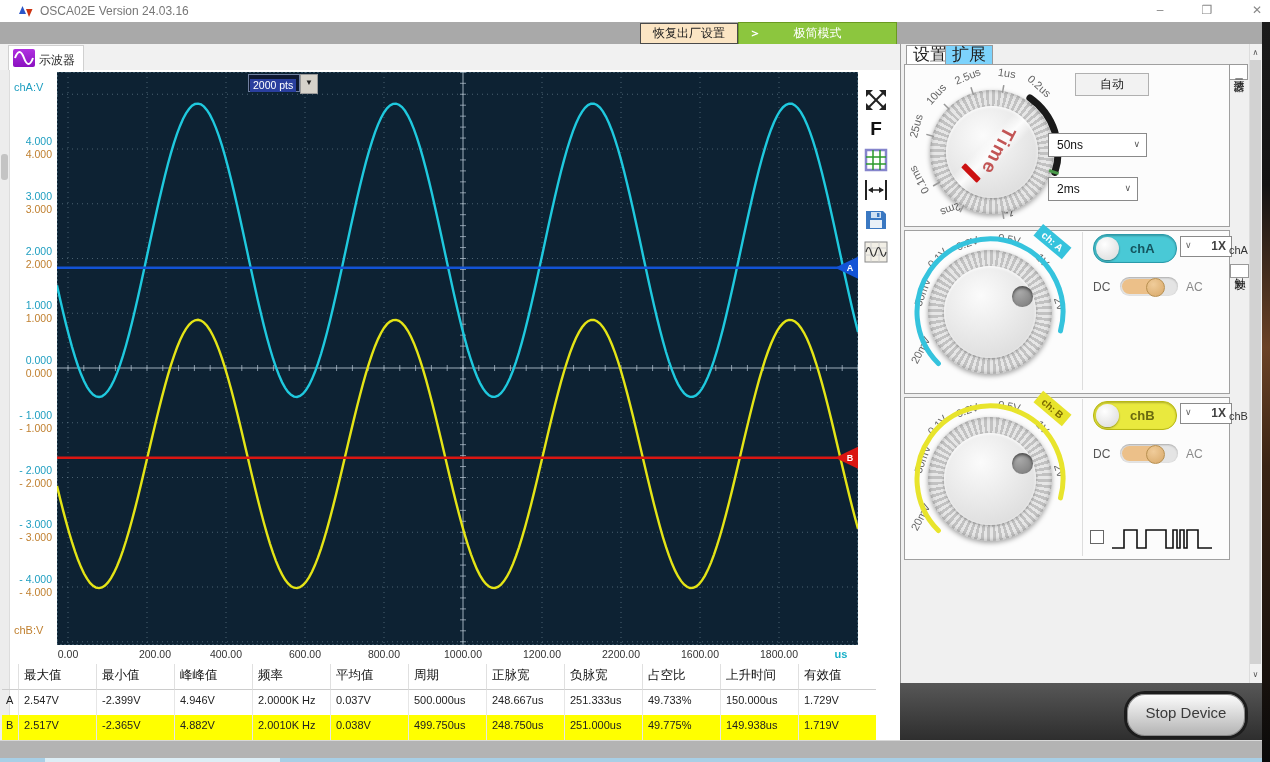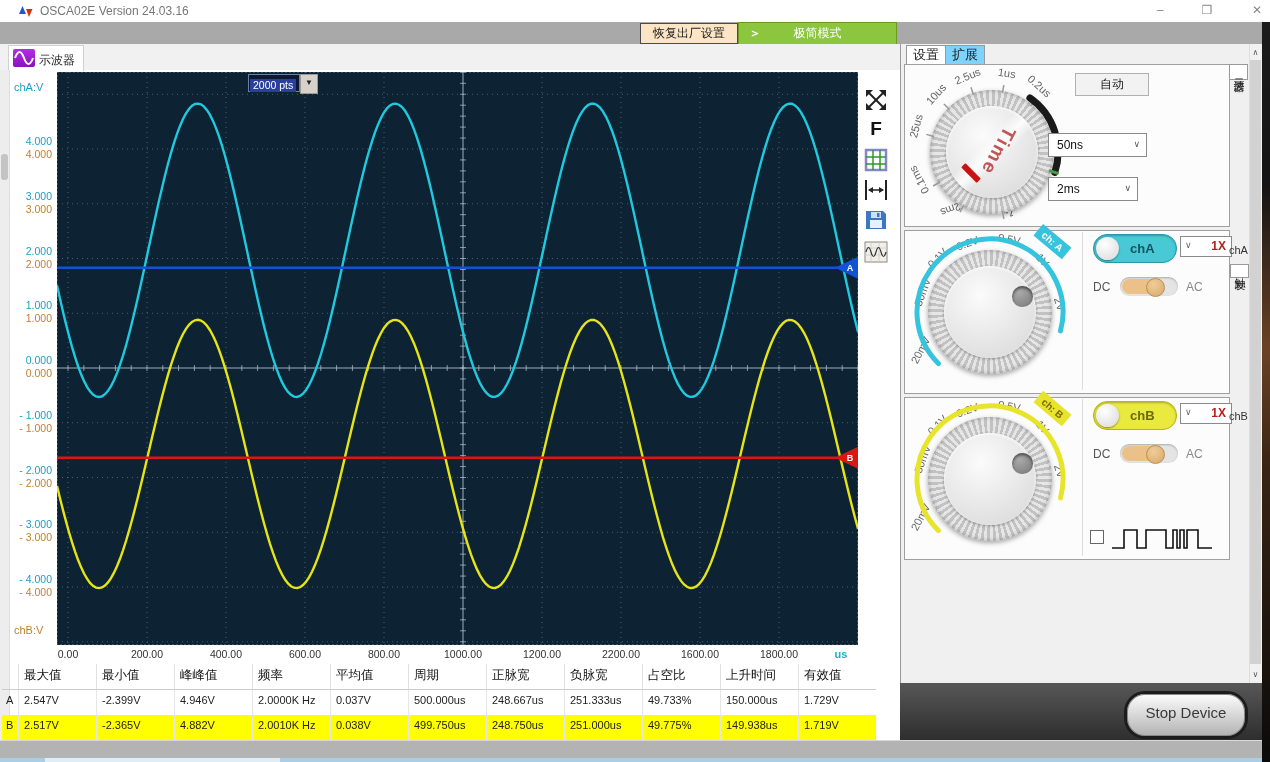--- a/index.html
+++ b/index.html
@@ -48,21 +48,21 @@
   .tool{left:862px;width:28px;height:28px;}
   .tool-f{font-size:19px;font-weight:bold;color:#111;text-align:center;}
   
   #meas-table{left:2px;top:664px;display:grid;grid-template-columns:16px repeat(11,78px);}
   .th{height:22px;font-size:12.5px;color:#111;padding:3px 0 0 5px;border-left:1px solid #e0e0e0;border-bottom:1px solid #ccc;}
   .td{height:21px;font-size:11px;color:#222;padding:4px 0 0 5px;border-left:1px solid #e6e6e6;}
   .rowlab{border-left:none;padding-left:4px;}
   .hl{background:#ffff00;}
   
   .rpanel{left:900px;top:44px;width:362px;height:696px;background:#f0f0f0;border-left:1px solid #999;}
-  .rtab{top:45px;height:18px;padding:0 6px;font-size:13px;color:#222;line-height:18px;border:1px solid #999;}
+  .rtab{top:45px;height:18px;padding:0 6px;font-size:17px;color:#222;line-height:18px;border:1px solid #999;}
   .rtab.active{background:#fff;border-bottom:1px solid #fff;}
   .rtab.idle{background:#7dd3fc;}
   .group{background:#fcfcfc;border:1px solid #a0a0a0;}
   .g-time{left:904px;top:64px;width:324px;height:161px;}
   .g-cha{left:904px;top:230px;width:324px;height:162px;}
   .g-chb{left:904px;top:397px;width:324px;height:161px;}
   .vdiv{width:1px;background:#ddd;}
   
   .knob-ring{border-radius:50%;background:repeating-conic-gradient(#c2c2c2 0deg 3deg,#e6e6e6 3deg 6deg);
       box-shadow:0 2px 5px rgba(0,0,0,.35), inset 0 0 4px rgba(0,0,0,.3);}
@@ -74,21 +74,21 @@
   .dimple{border-radius:50%;background:radial-gradient(circle at 35% 30%,#aaa,#777);box-shadow:inset 0 2px 3px rgba(0,0,0,.5);width:21px;height:21px;}
   .klabel{position:absolute;font-size:11px;color:#666;white-space:nowrap;}
   .badge{font-size:10px;font-weight:bold;padding:2px 6px;transform:rotate(40deg);}
   
   .ch-toggle{width:82px;height:27px;border-radius:14px;box-shadow:inset 0 1px 2px rgba(0,0,0,.25);}
   .ch-knob{position:absolute;left:2px;top:2px;width:23px;height:23px;border-radius:50%;
       background:radial-gradient(circle at 38% 32%,#fff,#d8d8d8);box-shadow:0 1px 2px rgba(0,0,0,.4);}
   .ch-toggle span{position:absolute;left:36px;top:6px;font-size:13px;font-weight:bold;}
   .probe-combo{width:50px;height:19px;background:#fff;border:1px solid #8a8a8a;}
   .probe-combo .chev{position:absolute;left:4px;top:3px;font-size:9px;color:#666;}
-  .probe-combo .pv{position:absolute;right:5px;top:2px;font-size:12px;font-weight:bold;color:#b91c1c;}
+  .probe-combo .pv{position:absolute;right:5px;top:2px;font-size:12px;font-weight:bold;color:#404040;}
   .cpl-lab{font-size:12px;color:#8a8a8a;}
   .cpl-toggle{width:58px;height:19px;border-radius:10px;background:#e4e4e4;box-shadow:inset 0 1px 2px rgba(0,0,0,.25);}
   .cpl-fill{position:absolute;left:2px;top:2px;width:36px;height:15px;border-radius:8px;background:#ecc089;}
   .cpl-knob{position:absolute;left:26px;top:1px;width:17px;height:17px;border-radius:50%;
       background:radial-gradient(circle at 38% 32%,#f0cc9a,#d8a868);border:1px solid #b89050;}
   
   .side-vtab{writing-mode:vertical-rl;text-orientation:upright;font-size:11px;color:#222;letter-spacing:2px;
       background:#fff;border:1px solid #999;padding:4px 1px;}
   .side-lab{font-size:11px;color:#333;}
   .rscroll{left:1249px;top:44px;width:13px;height:640px;background:#f1f1f1;border-left:1px solid #ddd;}
@@ -352,21 +352,21 @@
     <rect x="3" y="4" width="22" height="20" fill="#f2efe6" stroke="#888"></rect>
     <line x1="3" y1="10" x2="25" y2="10" stroke="#ccc" stroke-width="0.8"></line>
       <line x1="3" y1="17" x2="25" y2="17" stroke="#ccc" stroke-width="0.8"></line>
     <line x1="9" y1="4" x2="9" y2="24" stroke="#ccc" stroke-width="0.8"></line>
       <line x1="17" y1="4" x2="17" y2="24" stroke="#ccc" stroke-width="0.8"></line>
     <path d="M4,14 q2.5,-9 5,0 t5,0 t5,0 t5,0" stroke="#333" stroke-width="1.2" fill="none"></path>
   </svg>
 
   <div id="x-labels">
       <div class="abs xlab" style="left: 36px;">0.00</div>
-      <div class="abs xlab" style="left: 115px;">200.00</div>
+      <div class="abs xlab" style="left: 123px;">200.00</div>
       <div class="abs xlab" style="left: 194px;">400.00</div>
       <div class="abs xlab" style="left: 273px;">600.00</div>
       <div class="abs xlab" style="left: 352px;">800.00</div>
       <div class="abs xlab" style="left: 431px;">1000.00</div>
       <div class="abs xlab" style="left: 510px;">1200.00</div>
       <div class="abs xlab" style="left: 589px;">2200.00</div>
       <div class="abs xlab" style="left: 668px;">1600.00</div>
       <div class="abs xlab" style="left: 747px;">1800.00</div>
     </div>
   <span class="abs x-unit">us</span>

